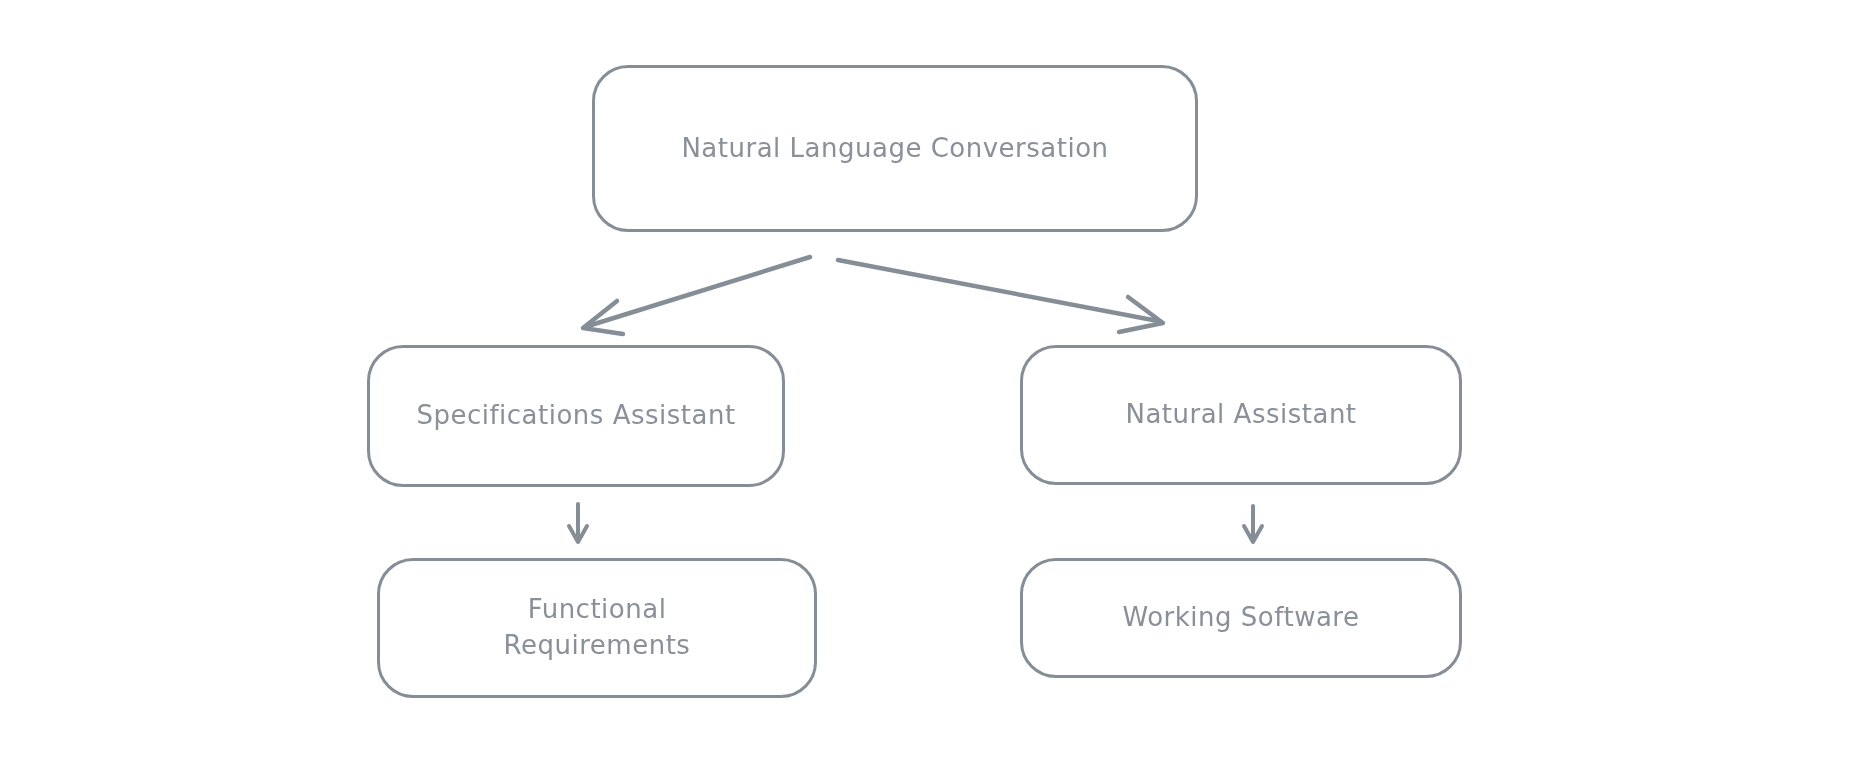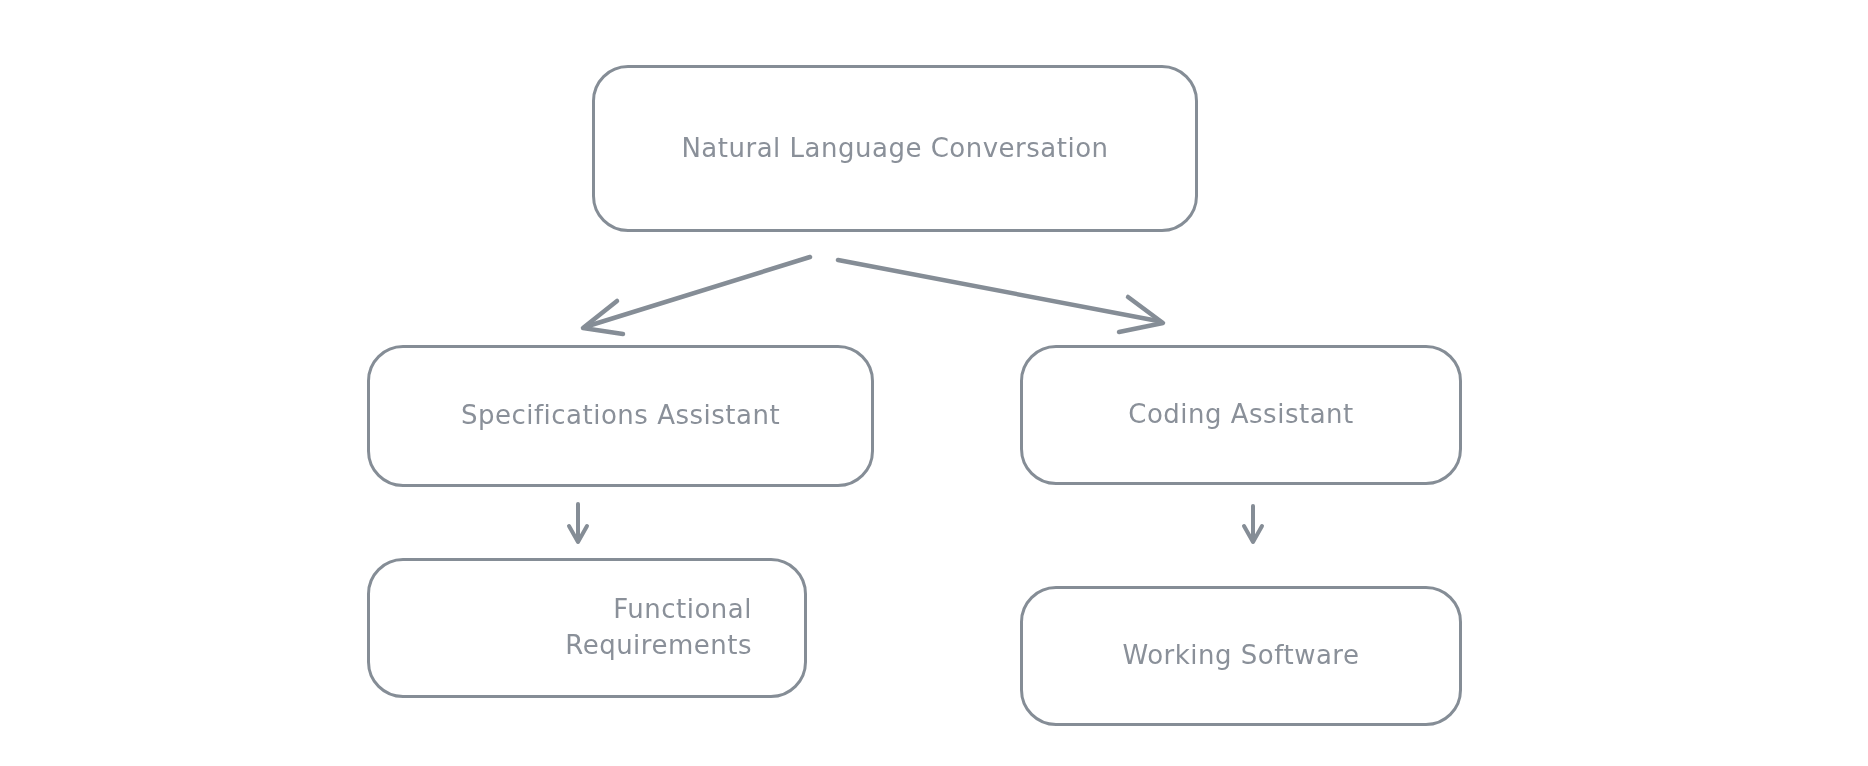--- a/index.html
+++ b/index.html
@@ -32,24 +32,24 @@
     justify-content: center;
     text-align: center;
   }
   .node-label {
     color: #8a9099;
     font-size: 26px;
     line-height: 1.38;
     letter-spacing: 0.5px;
   }
   .node-top    { left: 592px;  top: 65px;  width: 606px; height: 167px; }
-  .node-specs  { left: 367px;  top: 345px; width: 507px; height: 142px; }
+  .node-specs  { left: 367px;  top: 345px; width: 418px; height: 142px; }
   .node-coding { left: 1020px; top: 345px; width: 442px; height: 140px; }
-  .node-func   { left: 367px;  top: 558px; width: 440px; height: 140px; text-align: right; }
-  .node-work   { left: 1020px; top: 558px; width: 442px; height: 140px; margin-top: 28px; }
+  .node-func   { left: 377px;  top: 558px; width: 440px; height: 140px; }
+  .node-work   { left: 1020px; top: 558px; width: 442px; height: 120px; }
   .node-top .node-label { white-space: nowrap; }
   .node-specs .node-label,
   .node-func .node-label { max-width: 330px; }
 </style>
 </head>
 <body>
 
 <div class="canvas">
 
   <svg class="edges-layer" viewBox="0 0 1868 766" fill="none" stroke-linecap="round" stroke-linejoin="round">
@@ -77,21 +77,21 @@
 
   <div class="node node-top">
     <span class="node-label">Natural Language Conversation</span>
   </div>
 
   <div class="node node-specs">
     <span class="node-label">Specifications Assistant</span>
   </div>
 
   <div class="node node-coding">
-    <span class="node-label">Coding Assistant</span>
+    <span class="node-label">Natural Assistant</span>
   </div>
 
   <div class="node node-func">
     <span class="node-label">Functional Requirements</span>
   </div>
 
   <div class="node node-work">
     <span class="node-label">Working Software</span>
   </div>
 

